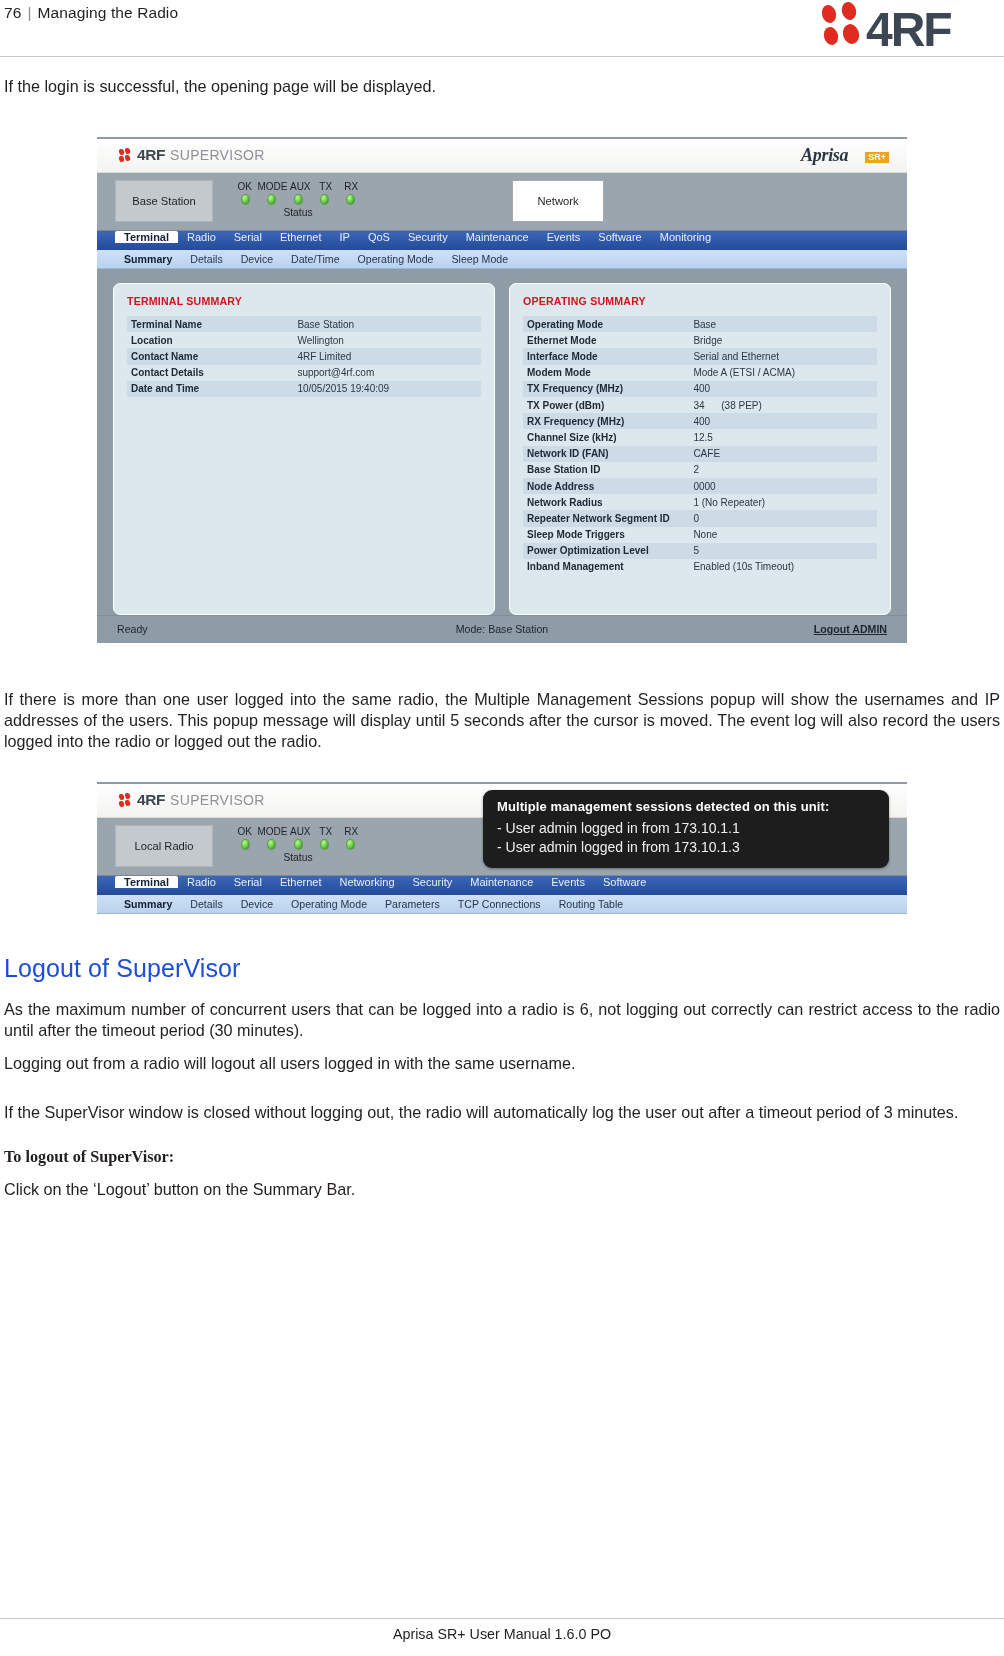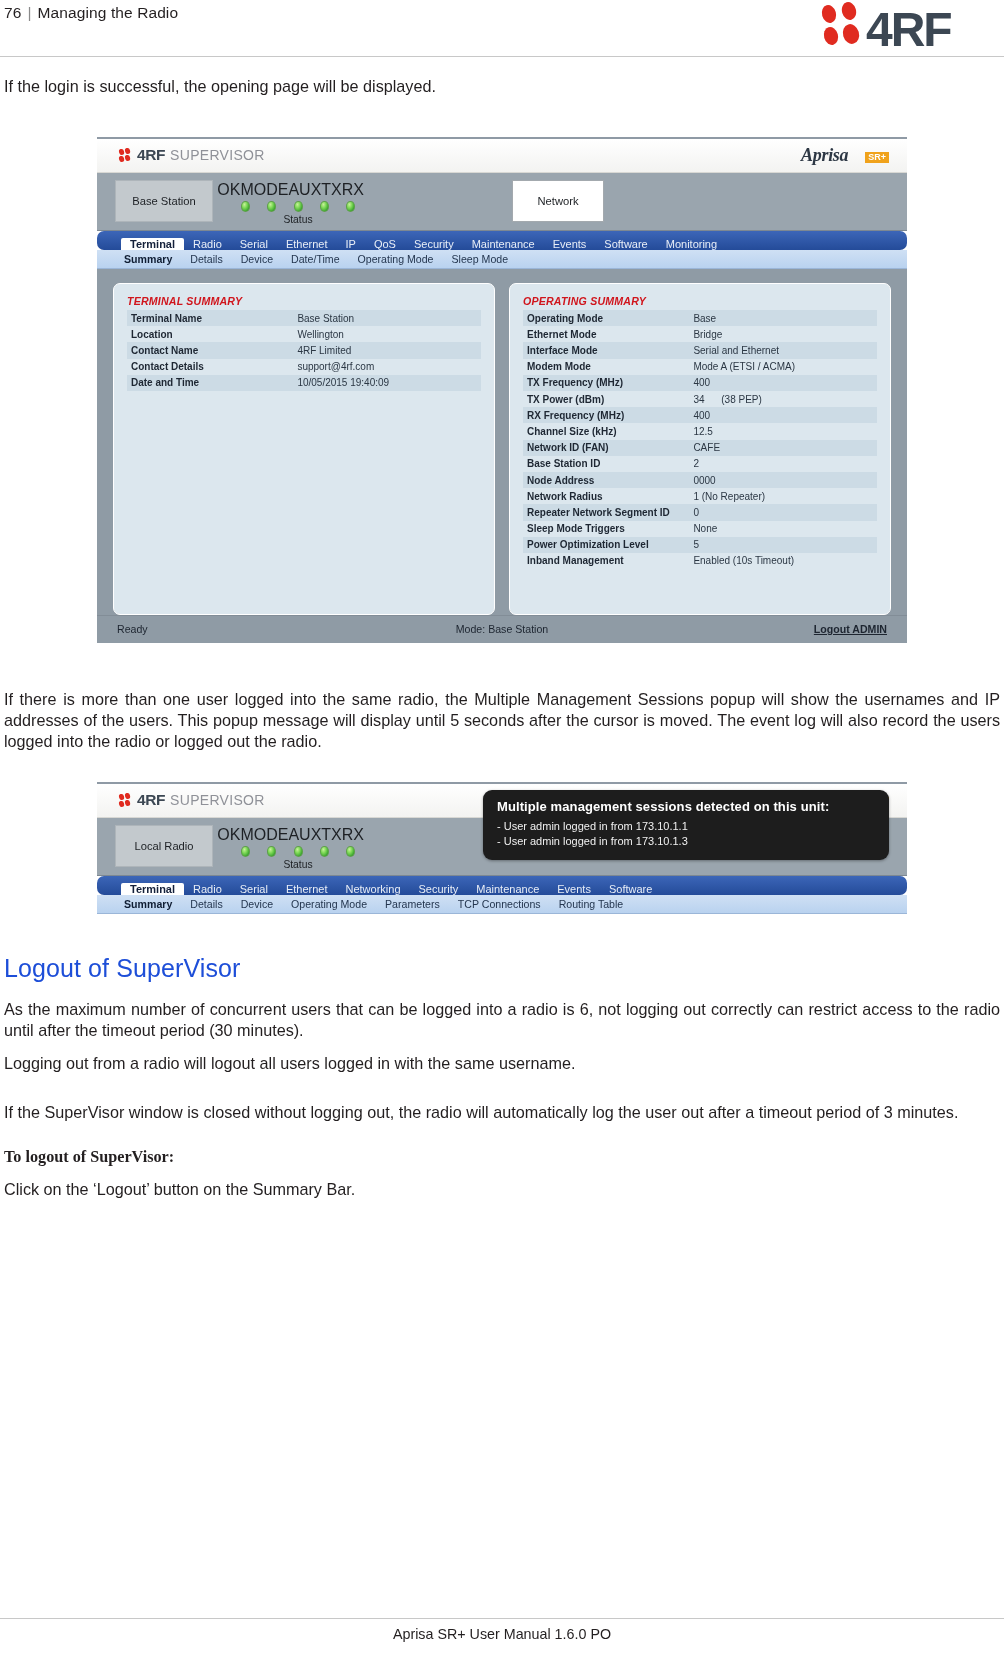--- a/index.html
+++ b/index.html
@@ -133,22 +133,22 @@
     background: #c3c9cd;
     border: 1px solid #aeb5ba;
     display: flex; align-items: center; justify-content: center;
     font-size: 11.2px; color: #1d2024; font-weight: normal;
   }
   .sv-leds {
     position: absolute; left: 135px; top: 8px;
     width: 132px; text-align: center;
   }
   .sv-leds .labels {
-    display: flex; justify-content: flex-end;
-    font-size: 16px; color: #1d2024; margin-bottom: 2px;
+    display: flex; justify-content: center;
+    font-size: 10px; color: #1d2024; margin-bottom: 2px;
   }
   .sv-leds .labels span { flex: 1; text-align: center; }
   .sv-leds .lights {
     display: flex; justify-content: space-between;
   }
   .sv-leds .lights span { flex: 1; display: flex; justify-content: center; }
   .led {
     display: block; width: 9px; height: 11px;
     border-radius: 50% / 46%;
     background: radial-gradient(ellipse at 35% 28%, #c6f09a 0%, #7ed957 38%, #3fa832 75%, #2c7a24 100%);
@@ -163,24 +163,23 @@
     background: #ffffff;
     border: 1px solid #a3a9ae;
     display: flex; align-items: center; justify-content: center;
     font-size: 11.2px; color: #1d2024;
   }
 
   .sv-tabs {
     background: #2f55a4;
     background: linear-gradient(#3c66b8, #244b99);
     height: 19px;
-    display: flex; align-items: flex-end;
-    padding-left: 24px;
+    display: flex; align-items: flex-start;
+    padding-left: 18px;
     font-size: 11px;
-    border-radius: 7px;
   }
   .sv-tabs .tab {
     padding: 0 9px;
     display: flex; align-items: center;
     color: #e8eef7;
     white-space: nowrap;
   }
   .sv-tabs .tab.active {
     background: #ffffff;
     color: #14203a;
@@ -217,22 +216,21 @@
     padding: 11px 13px 10px 13px;
     flex: 1;
   }
   .sv-panel.left { min-height: 332px; }
   .sv-panel.right { min-height: 332px; }
   .panel-title {
     color: #d0151c;
     font-size: 10.6px;
     font-weight: bold;
     letter-spacing: .2px;
-    margin-bottom: 3px;
-    font-style: italic;
+    margin-bottom: 9px;
   }
   table.kv { width: 100%; border-collapse: collapse; }
   table.kv td {
     font-size: 10px;
     padding: 2.6px 4px 2.6px 4px;
     color: #1e2733;
     vertical-align: top;
   }
   table.kv td.k { font-weight: bold; width: 47%; }
   table.kv td.v { font-weight: normal; color: #2b3744; }
@@ -271,21 +269,21 @@
     padding: 9px 14px 11px 14px;
     color: #ffffff;
     z-index: 5;
     box-shadow: 0 1px 3px rgba(0,0,0,.35);
   }
   .popup .ptitle {
     font-size: 13px; font-weight: bold; margin-bottom: 5px;
     letter-spacing: .1px;
   }
   .popup .pline {
-    font-size: 11px; line-height: 1.34; color: #f0f0f0;
+    font-size: 14px; line-height: 1.34; color: #f0f0f0;
   }
 
   
   .page-footer {
     position: absolute;
     left: 0; right: 0; bottom: 14px;
     text-align: center;
   }
   .page-footer .rule {
     border-top: 1.6px solid #c8c8c8;

